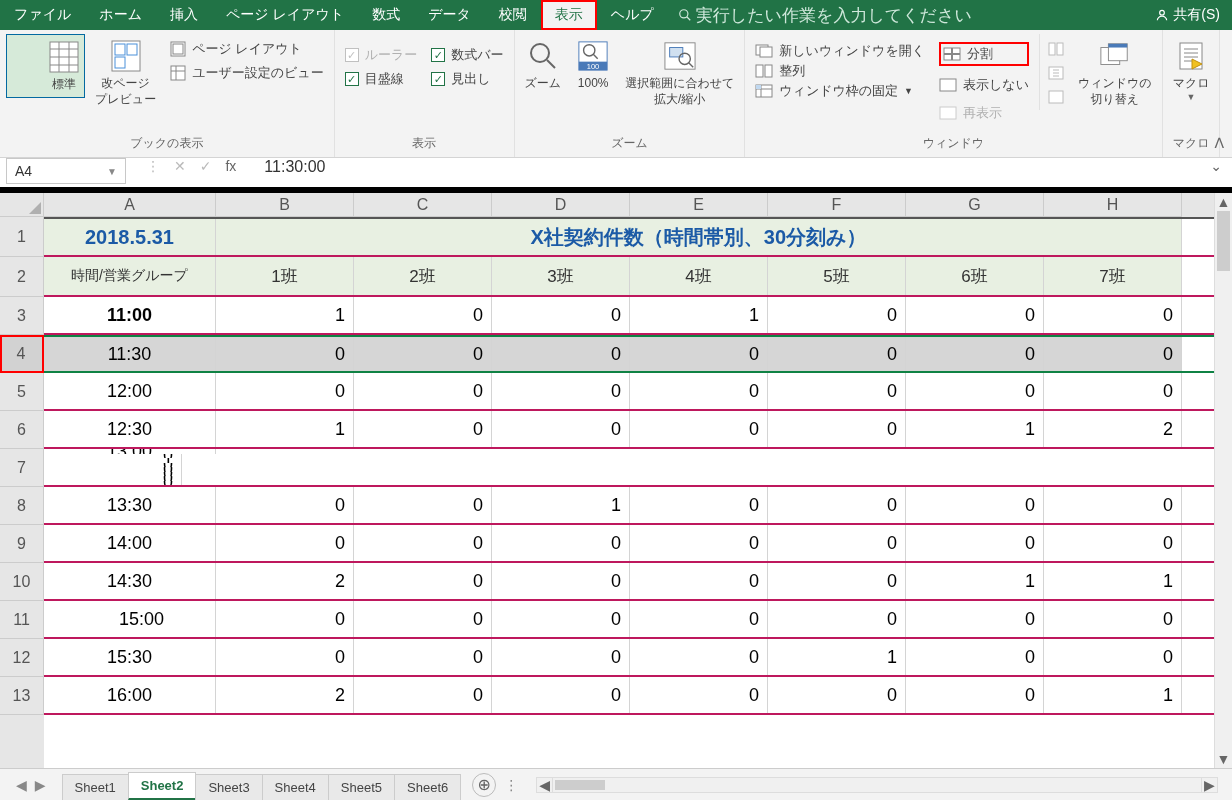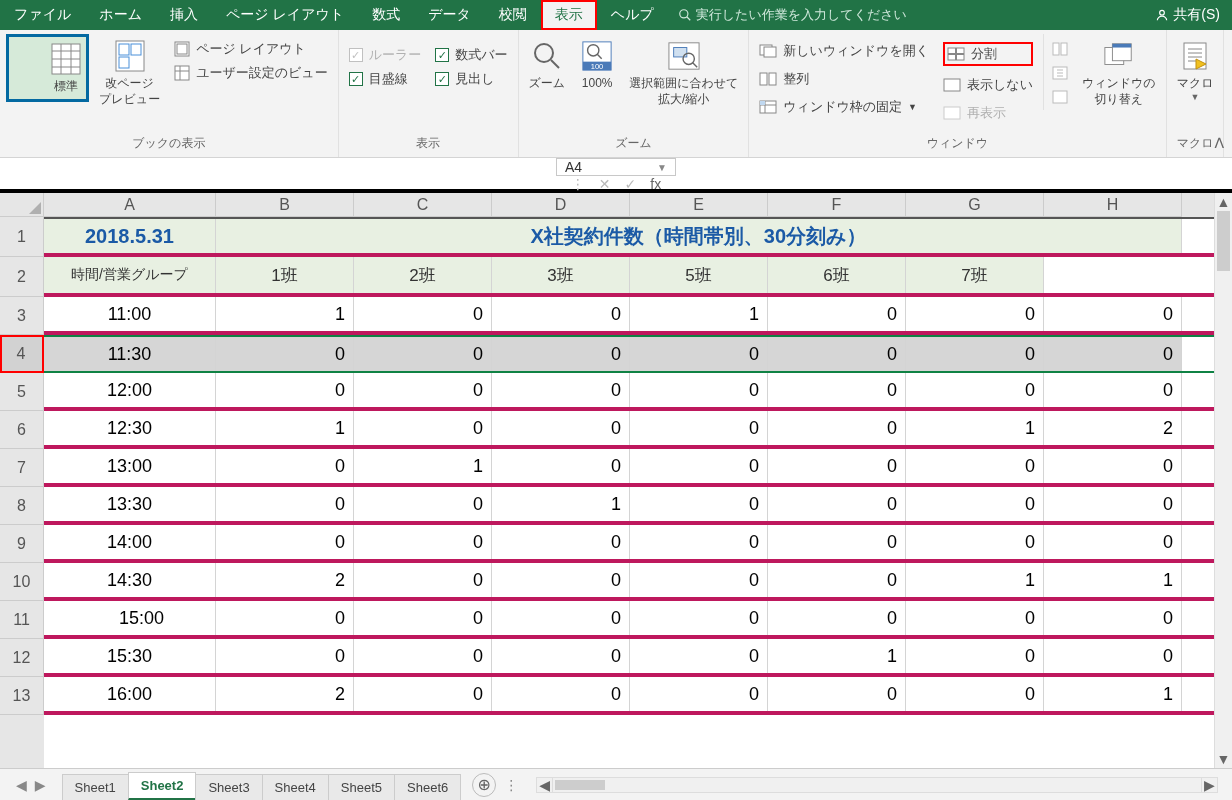--- a/index.html
+++ b/index.html
@@ -3,61 +3,61 @@
 <meta charset="utf-8">
 <style>
 * { margin: 0; padding: 0; box-sizing: border-box; font-family: "Meiryo", "Yu Gothic", sans-serif; }
 body { width: 1232px; height: 800px; background: #fff; overflow: hidden; font-size: 14px; }
 
 
 .top-bar { background: #217346; display: flex; align-items: center; height: 30px; color: #fff; position: relative; }
 .tab-item { padding: 6px 14px; cursor: pointer; font-size: 14px; }
 .tab-item.active { background: #f3f3f3; color: #217346; }
 .tab-highlight { border: 2px solid red; padding: 4px 12px; }
-.tell-me { display: flex; align-items: center; margin-left: 10px; color: #cfe8db; font-size: 13px; }
+.tell-me { display: flex; align-items: center; margin-left: 10px; color: #cfe8db; font-size: 17px; }
 .tell-me svg { margin-right: 4px; }
 .share { margin-left: auto; margin-right: 12px; display: flex; align-items: center; gap: 4px; }
 
 
 .ribbon { background: #f3f3f3; height: 128px; border-bottom: 1px solid #d4d4d4; display: flex; position: relative; }
 .ribbon-group { display: flex; flex-direction: column; border-right: 1px solid #e1e1e1; padding: 4px 6px 0 6px; }
 .ribbon-group-content { display: flex; flex: 1; align-items: flex-start; gap: 6px; }
 .ribbon-group-label { text-align: center; color: #666; font-size: 12px; padding: 3px 0 5px 0; }
 .big-btn { display: flex; flex-direction: column; align-items: center; justify-content: flex-start; padding: 4px 4px; cursor: pointer; min-width: 44px; }
 .big-btn .icon { width: 32px; height: 36px; display: flex; align-items: center; justify-content: center; }
 .big-btn .lbl { font-size: 12px; text-align: center; line-height: 1.3; margin-top: 2px; color: #444; }
-.big-btn.active { background: #d6ead9; border: 3px solid #0369a1; padding-left: 41px; }
+.big-btn.active { background: #d6ead9; border: 1px solid #0369a1; padding-left: 41px; }
 .small-btn-col { display: flex; flex-direction: column; gap: 6px; padding: 6px 4px; }
 .small-btn { display: flex; align-items: center; gap: 6px; font-size: 13px; color: #444; cursor: pointer; }
 .small-btn.disabled { color: #b0b0b0; }
 .chk { width: 14px; height: 14px; border: 1px solid #217346; display: inline-flex; align-items: center; justify-content: center; font-size: 11px; color: #217346; background: #fff; }
 .chk.disabled { border-color: #c0c0c0; color: #c0c0c0; }
 .red-box { border: 2px solid red; }
 .collapse-caret { position: absolute; right: 8px; bottom: 6px; color: #666; cursor: pointer; }
 
 
-.formula-bar { display: flex; align-items: center; height: 35px; border-bottom: 4px solid #000000; background: #fff; flex-direction: column; }
+.formula-bar { display: flex; align-items: flex-start; height: 35px; border-bottom: 6px solid #000000; background: #fff; }
 .name-box { width: 120px; height: 26px; border: 1px solid #c8c8c8; margin: 0 6px; display: flex; align-items: center; padding: 0 8px; font-size: 14px; color: #333; justify-content: space-between; }
 .fb-btns { display: flex; align-items: center; gap: 14px; padding: 0 14px; color: #bababa; }
 .fb-btns .fx { color: #666; font-size: 14px; }
 .formula-input { flex: 1; padding: 0 14px; font-size: 16px; color: #333; }
 .formula-expand { padding: 0 10px; color: #666; cursor: pointer; }
 
 
 .grid-wrap { position: relative; height: 575px; display: flex; }
 .corner { width: 44px; height: 24px; background: #e6e6e6; border-right: 1px solid #ccc; border-bottom: 1px solid #ccc; position: absolute; top: 0; left: 0; display:flex; align-items:flex-end; justify-content:flex-end;}
 .corner svg { margin: 0 2px 2px 0;}
 .col-headers { position: absolute; left: 44px; top: 0; right: 18px; height: 24px; display: flex; background: #e6e6e6; }
 .col-header { border-right: 1px solid #ccc; border-bottom: 1px solid #ccc; text-align: center; font-size: 16px; color: #555; line-height: 24px; }
 .row-headers { position: absolute; top: 24px; left: 0; width: 44px; bottom: 0; background: #e6e6e6; }
 .row-header { border-bottom: 1px solid #ccc; border-right: 1px solid #ccc; text-align: center; font-size: 16px; color: #555; display:flex; align-items:center; justify-content:center;}
 .row-header.selected { background: #d2d2d2; border-right: 2px solid #217346; }
 .row-header.hl { outline: 2px solid red; outline-offset: -2px; z-index: 5; position: relative; }
 .cells { position: absolute; left: 44px; top: 24px; right: 18px; bottom: 0; }
-.row { display: flex; border-bottom: 4px solid #be185d; }
+.row { display: flex; border-bottom: 2px solid #be185d; }
 .cell { border-right: 1px solid #d4d4d4; padding: 0 8px; font-size: 18px; display: flex; align-items: center; overflow: hidden; }
 .cell.center { justify-content: center; }
 .cell.right { justify-content: flex-end; }
 .cell.hdr { background: #e8f0e2; font-size: 17px; justify-content: center; color: #333;}
 .cell.title { color: #1b5aa6; font-weight: bold; font-size: 20px; }
 .row.selected .cell { background: #d6d6d6; }
 .row.selected { border-top: 2px solid #0f8244; border-bottom: 2px solid #0f8244; }
 .cells .thickline-top { border-top: 2px solid #555;}
 .vscroll { position: absolute; right: 0; top: 0; width: 18px; bottom: 0; background: #f0f0f0; border-left: 1px solid #ddd; }
 .vscroll .arrow { height: 18px; display:flex; align-items:center; justify-content:center; color:#666; cursor:pointer; }
@@ -217,21 +217,21 @@
         </div>
         <div class="lbl" style="white-space:pre-line">選択範囲に合わせて
 拡大/縮小</div>
       </div>
     </div>
     <div class="ribbon-group-label">ズーム</div>
   </div>
 
   <div class="ribbon-group">
     <div class="ribbon-group-content">
-      <div class="small-btn-col" style="padding-top:8px; gap:10px;">
+      <div class="small-btn-col" style="padding-top:8px; gap:2px;">
         <div class="small-btn">
           <svg width="18" height="14">
               <rect x="1" y="1" width="12" height="10" fill="#fff" stroke="#888"></rect>
               <rect x="5" y="3" width="12" height="10" fill="#fff" stroke="#888"></rect>
             </svg>
           <span>新しいウィンドウを開く</span>
         </div>
         <div class="small-btn">
           <svg width="18" height="14">
               <rect x="1" y="1" width="7" height="12" fill="#fff" stroke="#888"></rect>
@@ -369,26 +369,27 @@
   <div class="cells" id="cells">
       <div class="row thickline-top" style="height: 40px;">
         <div class="cell hdr center title" style="width: 172px; height: 100%;">2018.5.31</div>
         <div class="cell hdr center title" style="width: 966px; height: 100%;">X社契約件数（時間帯別、30分刻み）</div>
       </div>
       <div class="row" style="height: 40px;">
         <div class="cell hdr center " style="width: 172px; height: 100%; font-size: 14px;">時間/営業グループ</div>
         <div class="cell hdr center " style="width: 138px; height: 100%;">1班</div>
         <div class="cell hdr center " style="width: 138px; height: 100%;">2班</div>
         <div class="cell hdr center " style="width: 138px; height: 100%;">3班</div>
+        <div class="cell hdr center " style="width: 138px; height: 100%;">4班</div>
         <div class="cell hdr center " style="width: 138px; height: 100%;">5班</div>
         <div class="cell hdr center " style="width: 138px; height: 100%;">6班</div>
         <div class="cell hdr center " style="width: 138px; height: 100%;">7班</div>
       </div>
       <div class="row" style="height: 38px;">
-        <div class="cell center" style="width: 172px; height: 100%;">11:00</div>
+        <div class="cell center" style="width: 172px; height: 100%; font-weight: bold;">11:00</div>
         <div class="cell right" style="width: 138px; height: 100%;">1</div>
         <div class="cell right" style="width: 138px; height: 100%;">0</div>
         <div class="cell right" style="width: 138px; height: 100%;">0</div>
         <div class="cell right" style="width: 138px; height: 100%;">1</div>
         <div class="cell right" style="width: 138px; height: 100%;">0</div>
         <div class="cell right" style="width: 138px; height: 100%;">0</div>
         <div class="cell right" style="width: 138px; height: 100%;">0</div>
       </div>
       <div class="row selected" style="height: 38px;">
         <div class="cell center" style="width: 172px; height: 100%;">11:30</div>
@@ -413,21 +414,21 @@
       <div class="row" style="height: 38px;">
         <div class="cell center" style="width: 172px; height: 100%;">12:30</div>
         <div class="cell right" style="width: 138px; height: 100%;">1</div>
         <div class="cell right" style="width: 138px; height: 100%;">0</div>
         <div class="cell right" style="width: 138px; height: 100%;">0</div>
         <div class="cell right" style="width: 138px; height: 100%;">0</div>
         <div class="cell right" style="width: 138px; height: 100%;">0</div>
         <div class="cell right" style="width: 138px; height: 100%;">1</div>
         <div class="cell right" style="width: 138px; height: 100%;">2</div>
       </div>
-      <div class="row" style="height: 38px;">
+      <div class="row" style="height: 38px; flex-direction: column;">
         <div class="cell center" style="width: 172px; height: 100%;">13:00</div>
         <div class="cell right" style="width: 138px; height: 100%;">0</div>
         <div class="cell right" style="width: 138px; height: 100%;">1</div>
         <div class="cell right" style="width: 138px; height: 100%;">0</div>
         <div class="cell right" style="width: 138px; height: 100%;">0</div>
         <div class="cell right" style="width: 138px; height: 100%;">0</div>
         <div class="cell right" style="width: 138px; height: 100%;">0</div>
         <div class="cell right" style="width: 138px; height: 100%;">0</div>
       </div>
       <div class="row" style="height: 38px;">

